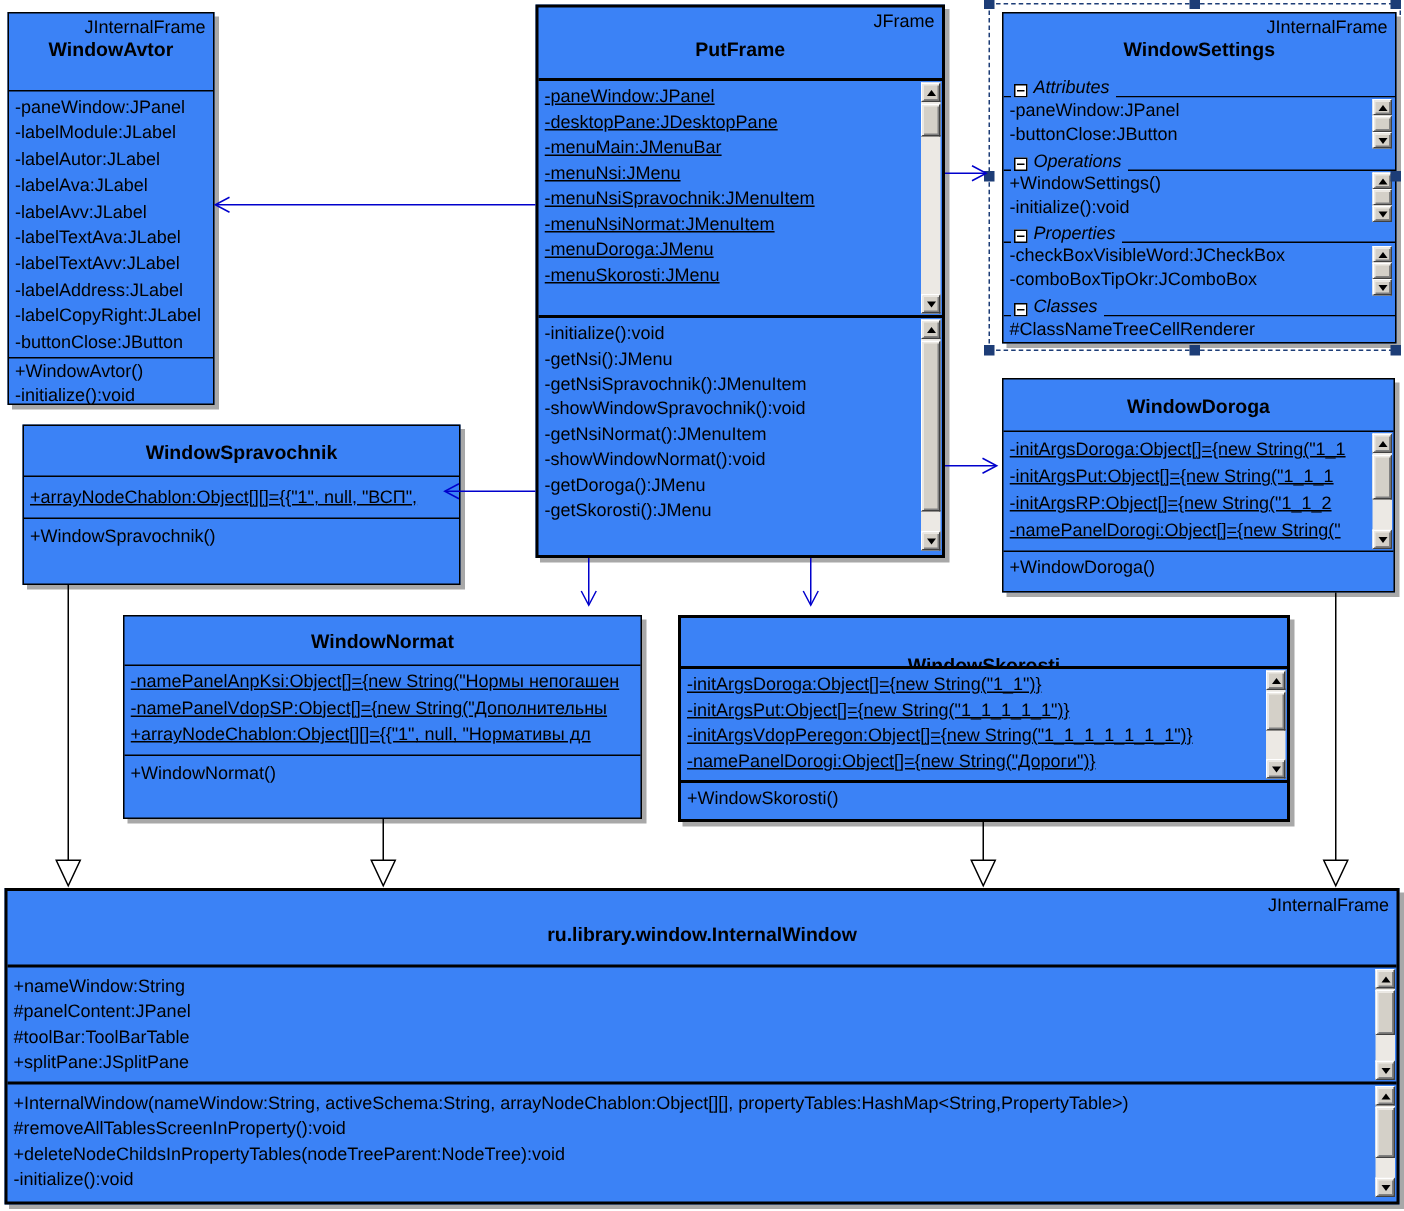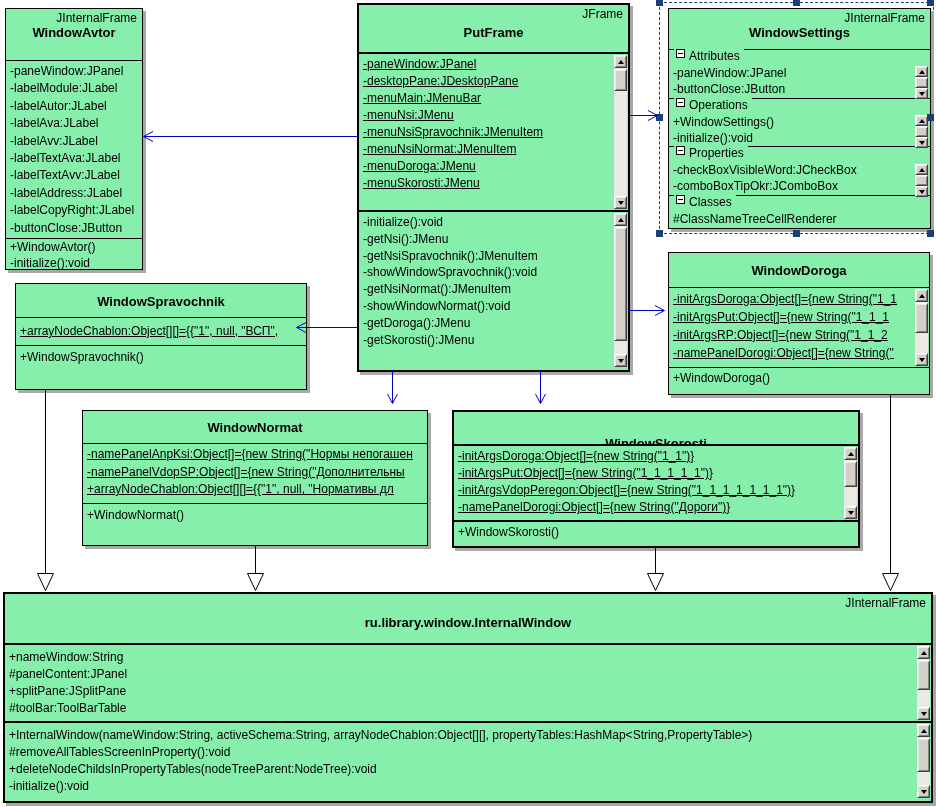--- a/index.html
+++ b/index.html
@@ -2,21 +2,21 @@
 <html><head>
 <meta charset="utf-8">
 <style>
   html,body{margin:0;padding:0;}
   body{
     position:relative;width:936px;height:807px;overflow:hidden;
     background:#ffffff;font-family:"Liberation Sans",sans-serif;color:#000;
   }
   
   .cls{
-    position:absolute;background:#86efac;border:1px solid #000;box-sizing:border-box;
+    position:absolute;background:#3b82f6;border:1px solid #000;box-sizing:border-box;
     box-shadow:3px 3px 0 #a8a8a8;font-size:12px;z-index:2;
   }
   .cls.thick{border-width:2px;}
   .hdr{position:relative;overflow:hidden;}
   .stereo{text-align:right;font-size:12px;padding:2px 5px 0 0;white-space:nowrap;}
   .cname{text-align:center;font-weight:bold;font-size:13px;white-space:nowrap;}
   .sec{border-top:1px solid #000;position:relative;overflow:hidden;box-sizing:border-box;}
   .thick .sec{border-top-width:2px;}
   .lines{padding:2px 0 0 4px;}
   .lines.sb-pad{padding-right:17px;}
@@ -29,21 +29,21 @@
   .sb-btn.up{top:0;}
   .sb-btn.down{bottom:0;}
   .sb-btn.up::after{content:"";position:absolute;left:50%;top:50%;margin:-2px 0 0 -3px;
     border-left:3px solid transparent;border-right:3px solid transparent;border-bottom:4px solid #000;}
   .sb-btn.down::after{content:"";position:absolute;left:50%;top:50%;margin:-2px 0 0 -3px;
     border-left:3px solid transparent;border-right:3px solid transparent;border-top:4px solid #000;}
   .sb-thumb{position:absolute;left:0;width:13px;box-sizing:border-box;background:#d4d0c8;
     border:1px solid;border-color:#fff #404040 #404040 #fff;box-shadow:inset 1px 1px 0 #ece9e4,inset -1px -1px 0 #808080;}
   .sb.mini .sb-btn{height:11px;}
   
-  .wshead{display:flex;align-items:flex-start;height:16px;overflow:hidden;}
+  .wshead{display:flex;align-items:flex-end;height:16px;overflow:hidden;font-style:italic;}
   .wslabel{padding:0 4px;white-space:nowrap;}
   .ln{height:1px;background:#000;}
   .ln.l4{width:5px;}
   .ln.fill{flex:1;}
   .collapse{position:relative;width:9px;height:9px;box-sizing:border-box;border:1px solid #000;background:#fff;margin-left:2px;flex:none;}
   .collapse::after{content:"";position:absolute;left:1px;right:1px;top:3px;height:1px;background:#000;}
   .wsitems .line{line-height:16.3px;padding-left:4px;padding-right:18px;}
   
   .marquee{position:absolute;border:1px dashed #1d3d77;box-sizing:border-box;z-index:1;}
   .handle{position:absolute;width:7px;height:7px;background:#1d3d77;z-index:4;}
@@ -281,22 +281,22 @@
 
 <div class="cls thick" style="left:3px;top:592px;width:930px;height:211px;">
   <div class="hdr" style="height:49px;">
     <div class="stereo">JInternalFrame</div>
     <div class="cname" style="margin-top:5px;">ru.library.window.InternalWindow</div>
   </div>
   <div class="sec" style="height:78px;">
     <div class="lines sb-pad" style="line-height:17px;padding-top:4px;">
         <div class="line">+nameWindow:String</div>
         <div class="line">#panelContent:JPanel</div>
+        <div class="line">#toolBar:ToolBarTable</div>
         <div class="line">+splitPane:JSplitPane</div>
-        <div class="line">#toolBar:ToolBarTable</div>
       </div>
     <div class="sb">
       <div class="sb-btn up"></div>
       <div class="sb-thumb" style="top:14px;height:30px;"></div>
       <div class="sb-btn down"></div>
     </div>
   </div>
   <div class="sec" style="height:78px;">
     <div class="lines sb-pad" style="line-height:17px;padding-top:4px;">
         <div class="line">+InternalWindow(nameWindow:String, activeSchema:String, arrayNodeChablon:Object[][], propertyTables:HashMap&lt;String,PropertyTable&gt;)</div>

